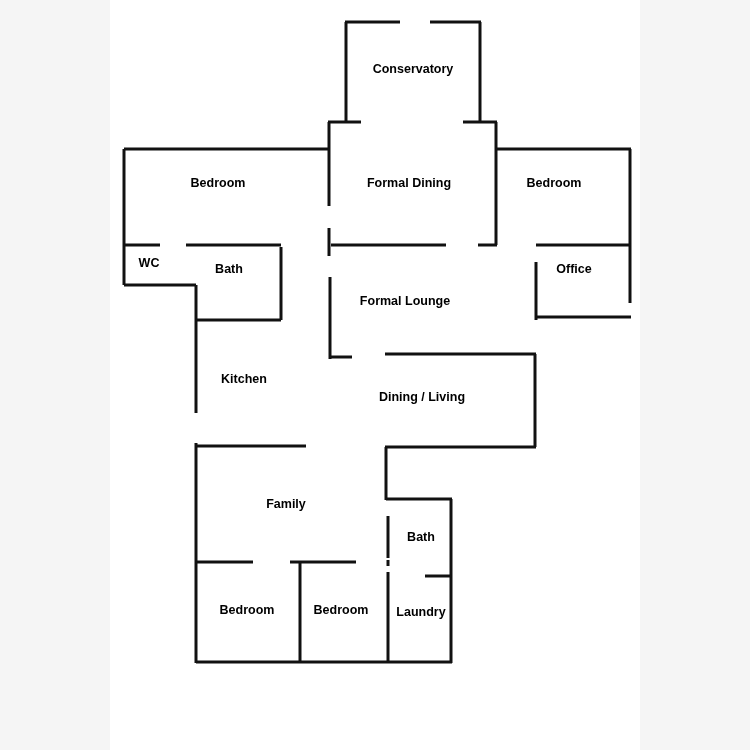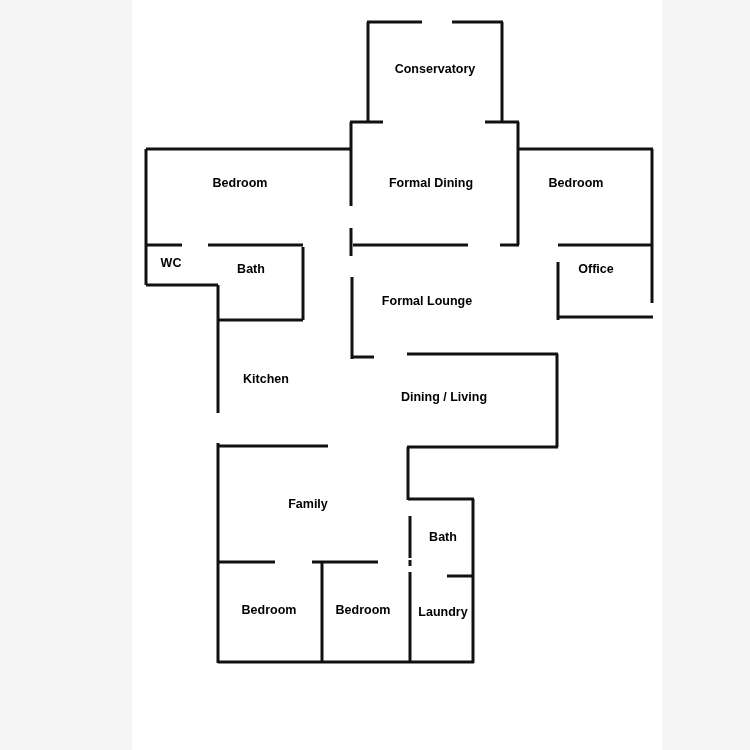--- a/index.html
+++ b/index.html
@@ -11,21 +11,20 @@
     width: 750px;
     height: 750px;
     background: #f5f5f5;
     font-family: "Liberation Sans", sans-serif;
     overflow: hidden;
   }
   #plan-root {
     position: relative;
     width: 688px;
     height: 750px;
-    margin-left: 22px;
   }
   #paper {
     position: absolute;
     left: 110px;
     top: 0px;
     width: 530px;
     height: 750px;
     background: #ffffff;
   }
   #floorplan-svg {

